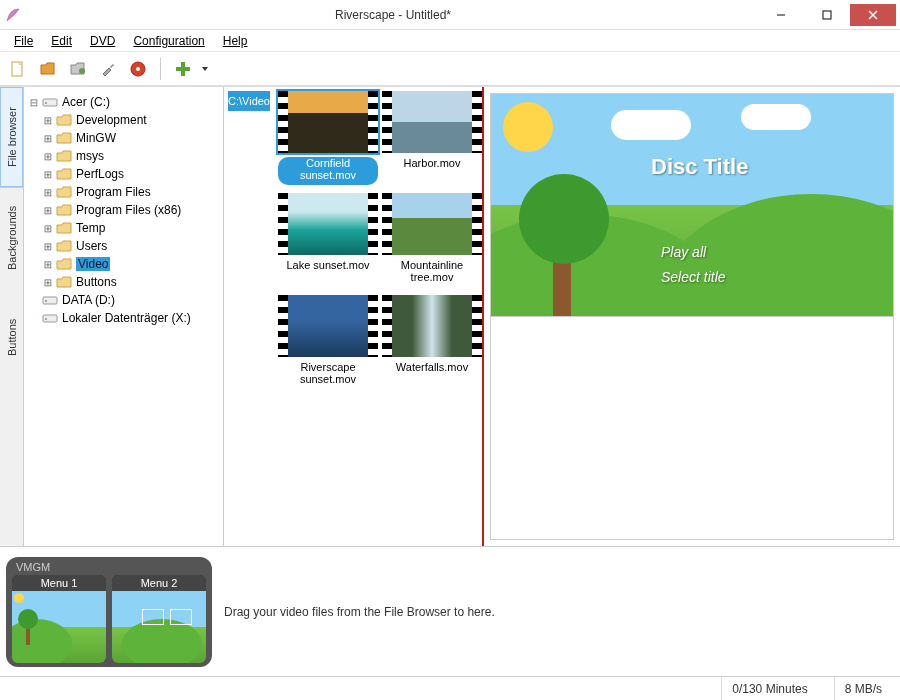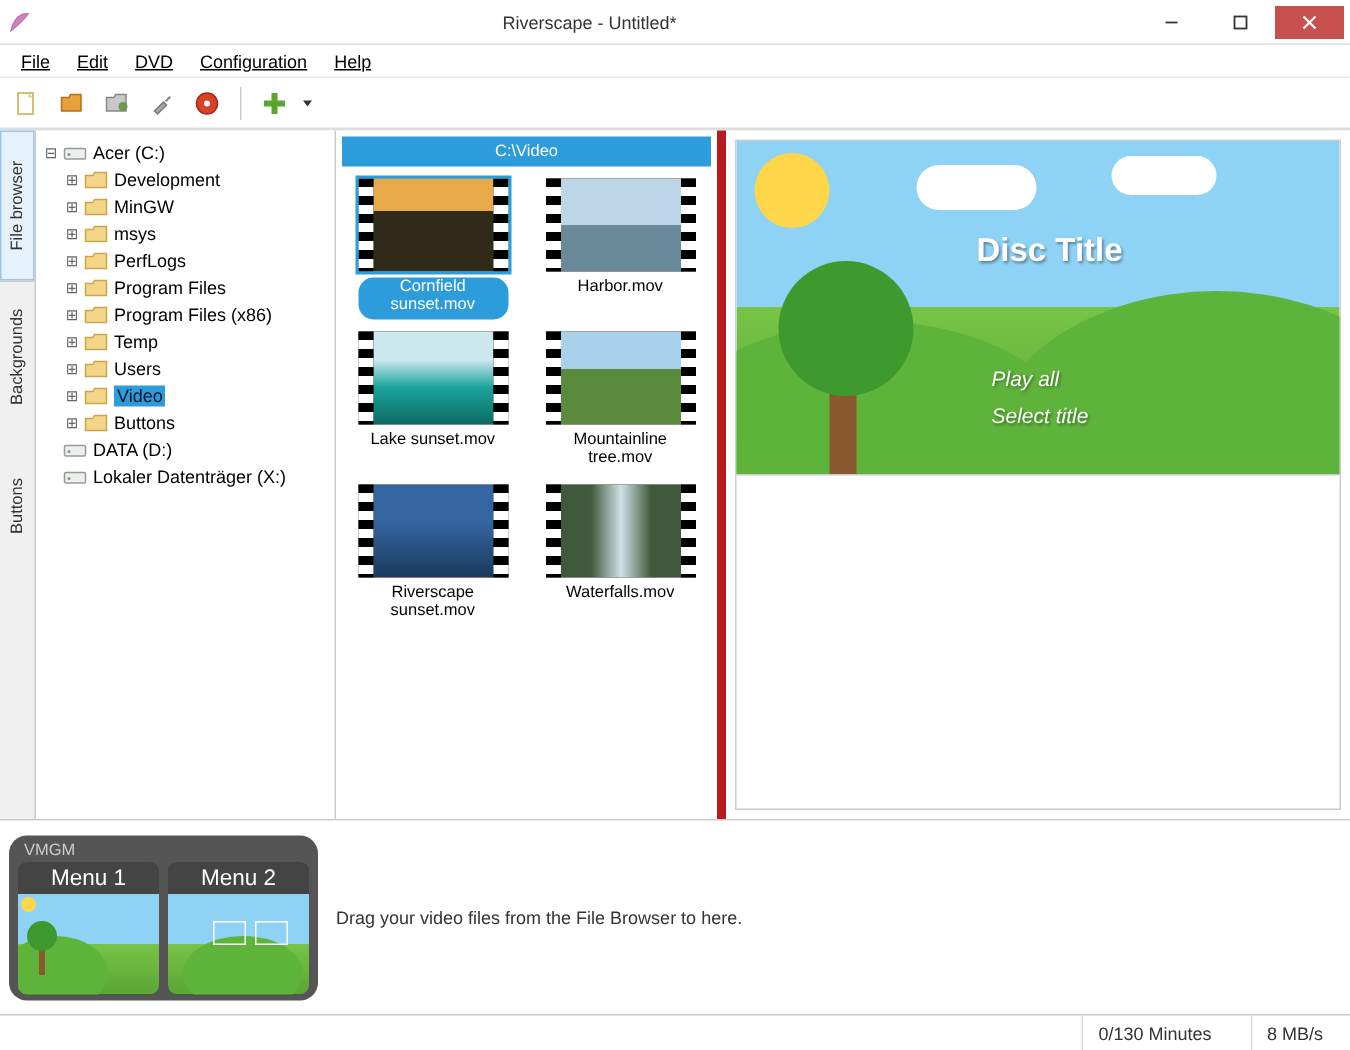--- a/index.html
+++ b/index.html
@@ -33,21 +33,21 @@
   .vtab.active { background:#e5f1fb; border:1px solid #a0c4e8; }
   .vtab:last-child { border-bottom:none; }
 
   .tree-panel { width:200px; background:#fff; border-right:1px solid #ccc; overflow:auto; padding:6px 4px; }
   .tree-node { display:flex; align-items:center; height:18px; cursor:pointer; white-space:nowrap;}
   .tree-node.selected .node-label { background:#2d9cdb; color:#0f172a; padding:0 2px;}
   .expander { width:12px; height:12px; display:flex; align-items:center; justify-content:center; font-size:10px; color:#666; margin-right:2px;}
   .node-icon { width:16px; height:14px; margin-right:4px; display:inline-block;}
   .indent { display:inline-block; }
 
-  .thumb-panel { width:260px; border-right:6px solid #b91c1c; display:flex; flex-direction:column; background:#fff;}
+  .thumb-panel { width:260px; border-right:2px solid #b91c1c; display:flex; background:#fff;}
   .thumb-header { height:20px; background:#2d9cdb; color:#fff; text-align:center; font-size:11px; line-height:20px; margin:4px; }
   .thumb-grid { flex:1; overflow:auto; padding:4px; display:grid; grid-template-columns:1fr 1fr; gap:8px 4px; align-content:start;}
   .thumb-item { display:flex; flex-direction:column; align-items:center; cursor:pointer;}
   .thumb-frame { width:100px; height:62px; position:relative; background:#333; display:flex;}
   .thumb-frame.selected { outline:2px solid #2d9cdb; }
   .sprocket { width:10px; background: repeating-linear-gradient(to bottom, #000 0 6px, #fff 6px 12px); }
   .thumb-img { flex:1; display:flex; align-items:center; justify-content:center; overflow:hidden; }
   .thumb-label { font-size:11px; text-align:center; margin-top:4px; max-width:100px; min-height:28px;border-radius:10px;}
   .thumb-item.selected .thumb-label { background:#2d9cdb; color:#fff; }
 
@@ -64,21 +64,21 @@
   .tree-crown { position:absolute; background:#3e9a2e; border-radius:50%; }
   .disc-title { position:absolute; color:#fff; font-size:22px; font-weight:bold; text-shadow:1px 1px 2px rgba(0,0,0,.4);}
   .menu-link { position:absolute; color:#fff; font-size:14px; font-style:italic; text-shadow:1px 1px 2px rgba(0,0,0,.4);}
 
   
   .timeline-row { height:130px; display:flex; align-items:center; padding:6px; border-top:1px solid #ccc; gap:12px;}
   .vmgm-box { width:206px; height:110px; background:#555; border-radius:12px; padding:4px 6px; display:flex; flex-direction:column;}
   .vmgm-label { color:#ccc; font-size:11px; margin-bottom:2px; padding-left:4px;}
   .vmgm-menus { flex:1; display:flex; gap:6px;}
   .menu-thumb { flex:1; background:#333; border-radius:6px; display:flex; flex-direction:column; overflow:hidden;}
-  .menu-thumb-label { color:#fff; font-size:15px; text-align:center; padding:2px; background:#444;}
+  .menu-thumb-label { color:#fff; font-size:11px; text-align:center; padding:2px; background:#444;}
   .menu-thumb-img { flex:1; position:relative; }
   .drop-hint { flex:1; font-size:12px; color:#333; }
 
   
   .statusbar { height:24px; border-top:1px solid #ccc; display:flex; align-items:center; justify-content:flex-end; padding:0 8px; gap:16px; font-size:11px; color:#333;}
   .status-cell { border-left:1px solid #ddd; padding:0 10px; height:100%; display:flex; align-items:center;}
 
   
   .ti-sunset { background: linear-gradient(to bottom, #e8a948 35%, #2f2a1a 35%); width:100%; height:100%;}
   .ti-harbor { background: linear-gradient(to bottom, #bcd6e8 50%, #6a8a9a 50%); width:100%; height:100%;}

